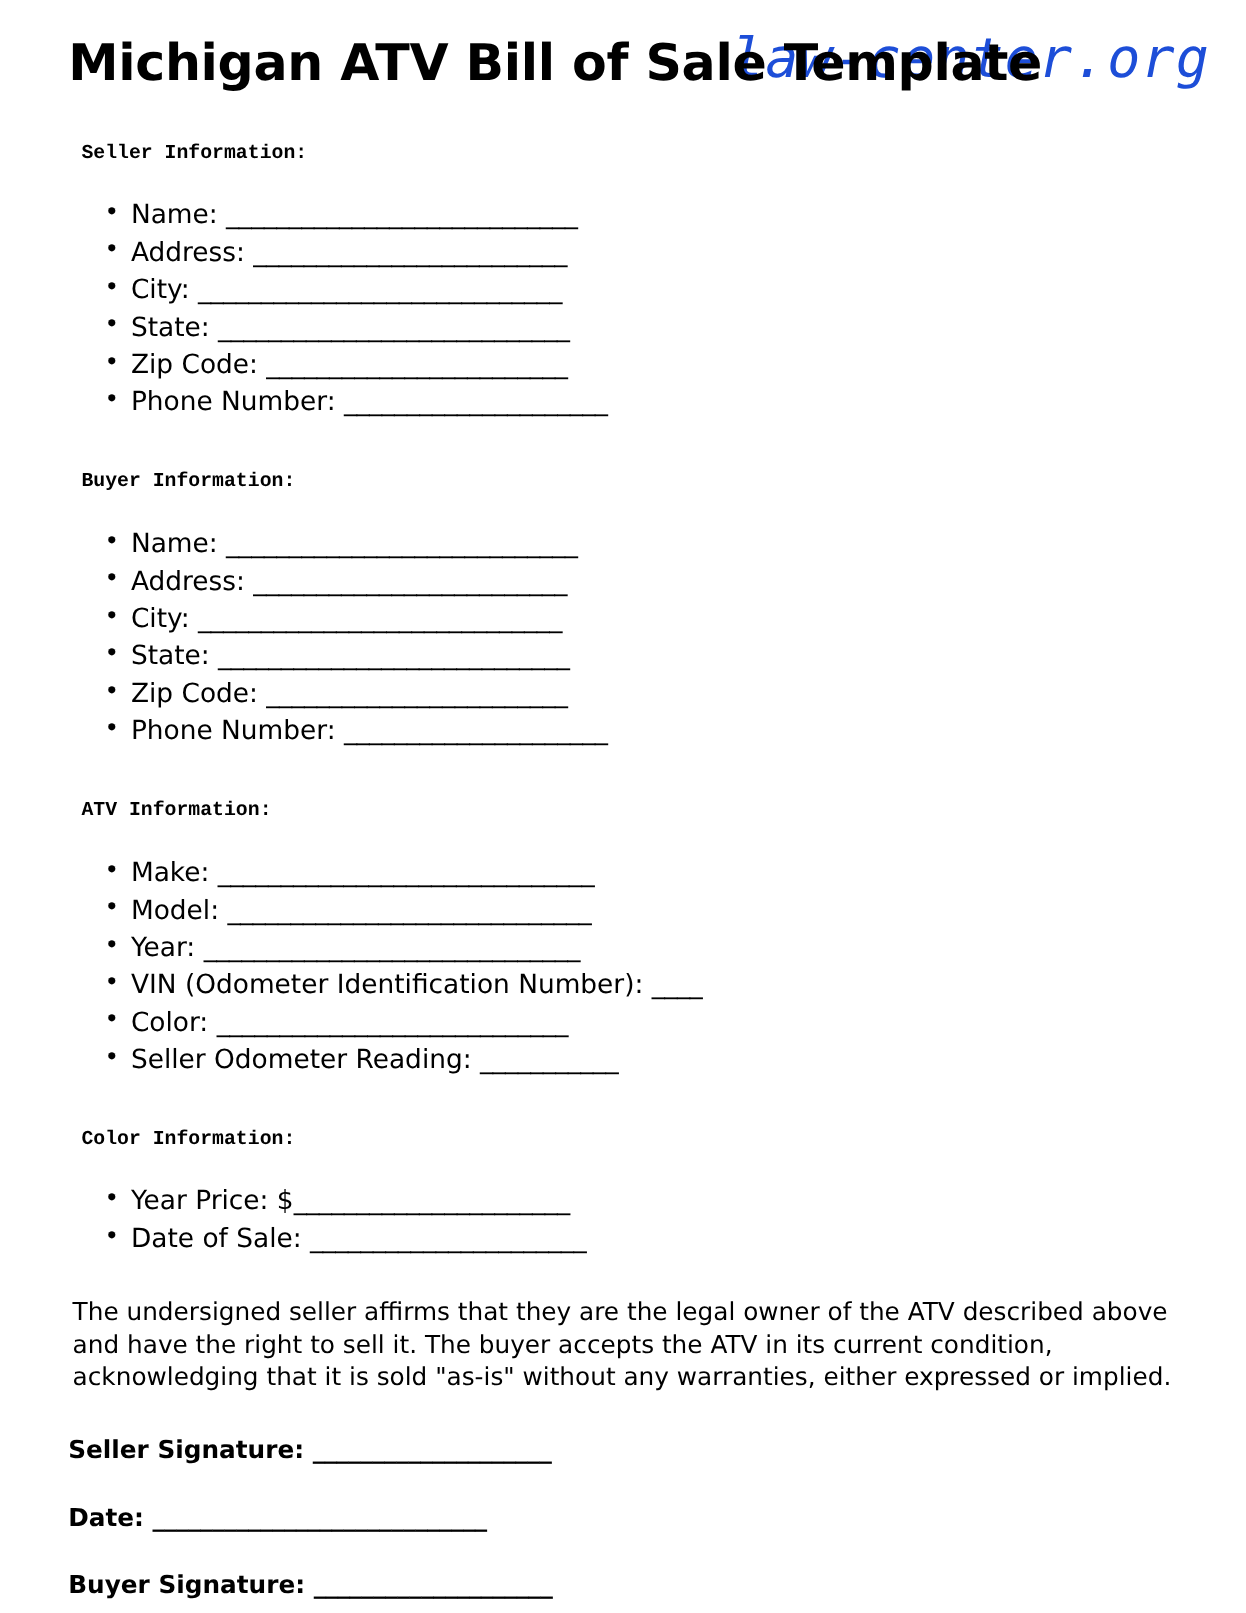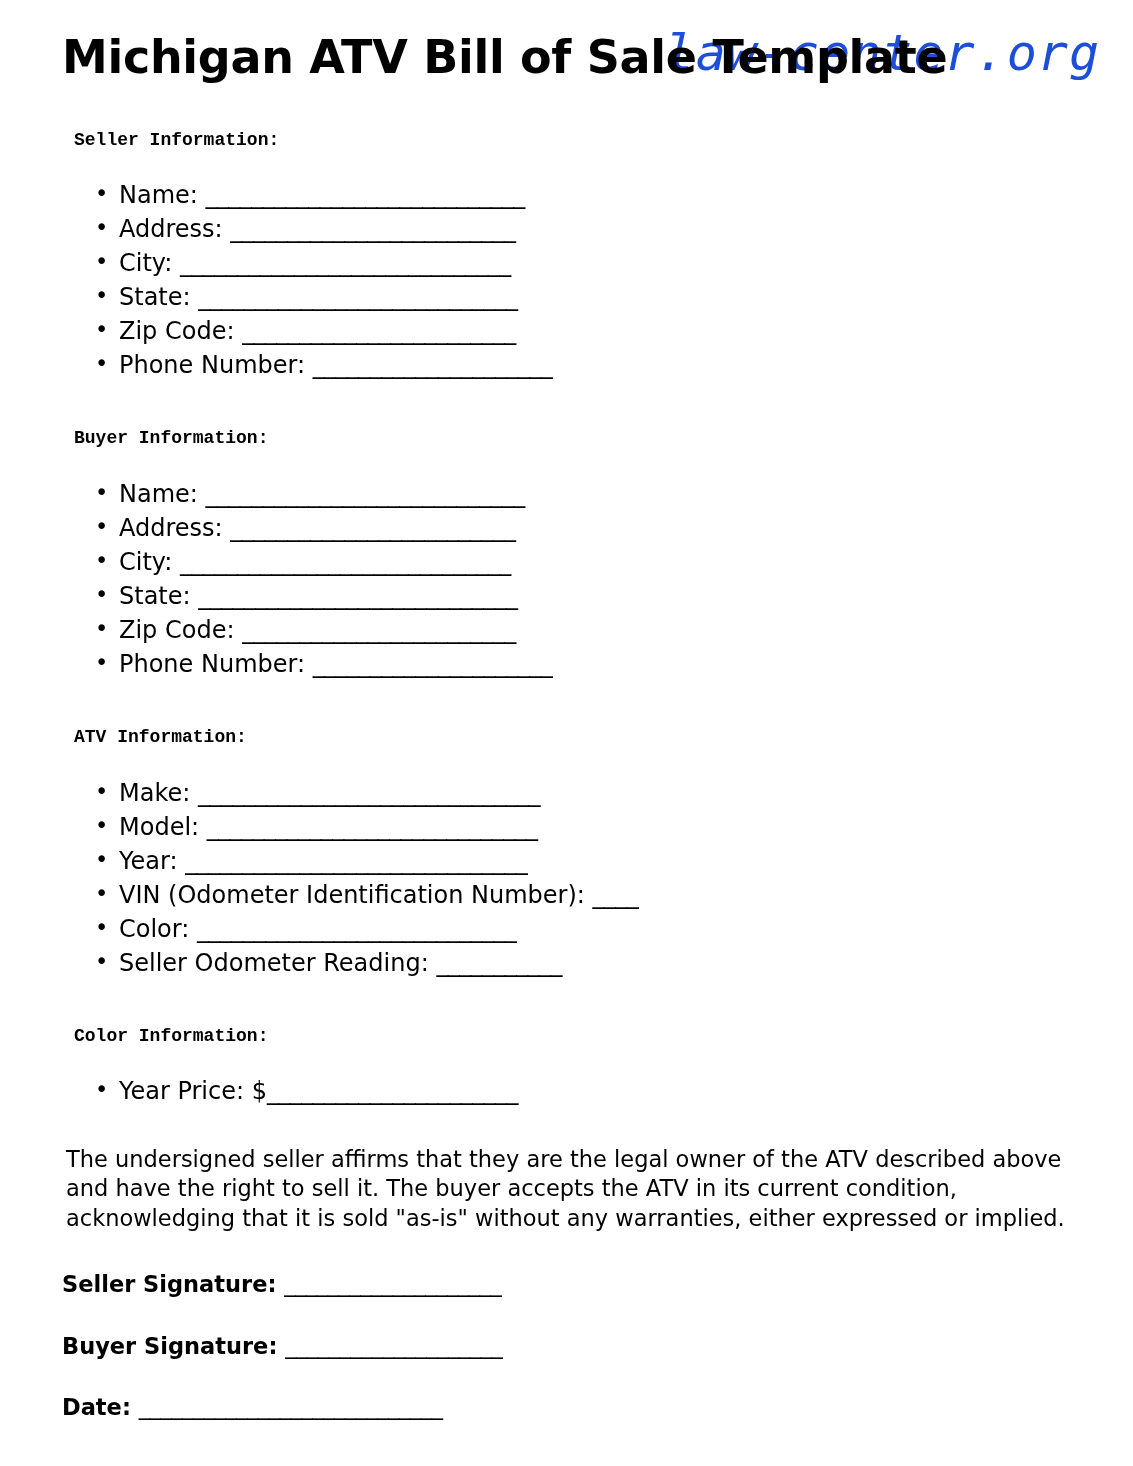--- a/index.html
+++ b/index.html
@@ -94,21 +94,21 @@
   }
   .sig-line {
     font-size: 22.5px;
     font-weight: bold;
     margin: 0;
     padding-top: 31px;
     line-height: 1.35;
     white-space: nowrap;
   }
   .sig-line .blank {
-    font-weight: normal;
+    font-weight: bold;
     letter-spacing: -0.4px;
   }
 </style>
 </head>
 <body>
 
 <div class="page">
 
   <div class="watermark">law-center.org</div>
 
@@ -143,23 +143,24 @@
       <li><span>Model:</span> <span class="blank">_____________________________</span></li>
       <li><span>Year:</span> <span class="blank">______________________________</span></li>
       <li><span>VIN (Odometer Identification Number):</span> <span class="blank">____</span></li>
       <li><span>Color:</span> <span class="blank">____________________________</span></li>
       <li><span>Seller Odometer Reading:</span> <span class="blank">___________</span></li>
     </ul>
 
     <h2 class="section-title">Color Information:</h2>
     <ul class="field-list">
       <li><span>Year Price: $</span><span class="blank">______________________</span></li>
+      <li><span>Date of Sale:</span> <span class="blank">______________________</span></li>
     </ul>
 
     <p class="affirm">The undersigned seller affirms that they are the legal owner of the ATV described above and have the right to sell it. The buyer accepts the ATV in its current condition, acknowledging that it is sold "as-is" without any warranties, either expressed or implied.</p>
 
     <div class="sig-line"><span>Seller Signature:</span> <span class="blank">____________________</span></div>
+    <div class="sig-line"><span>Date:</span> <span class="blank">____________________________</span></div>
     <div class="sig-line"><span>Buyer Signature:</span> <span class="blank">____________________</span></div>
-    <div class="sig-line"><span>Date:</span> <span class="blank">____________________________</span></div>
     <div class="sig-line"> </div>
 
   </div>
 </div>
 
 </body></html>

